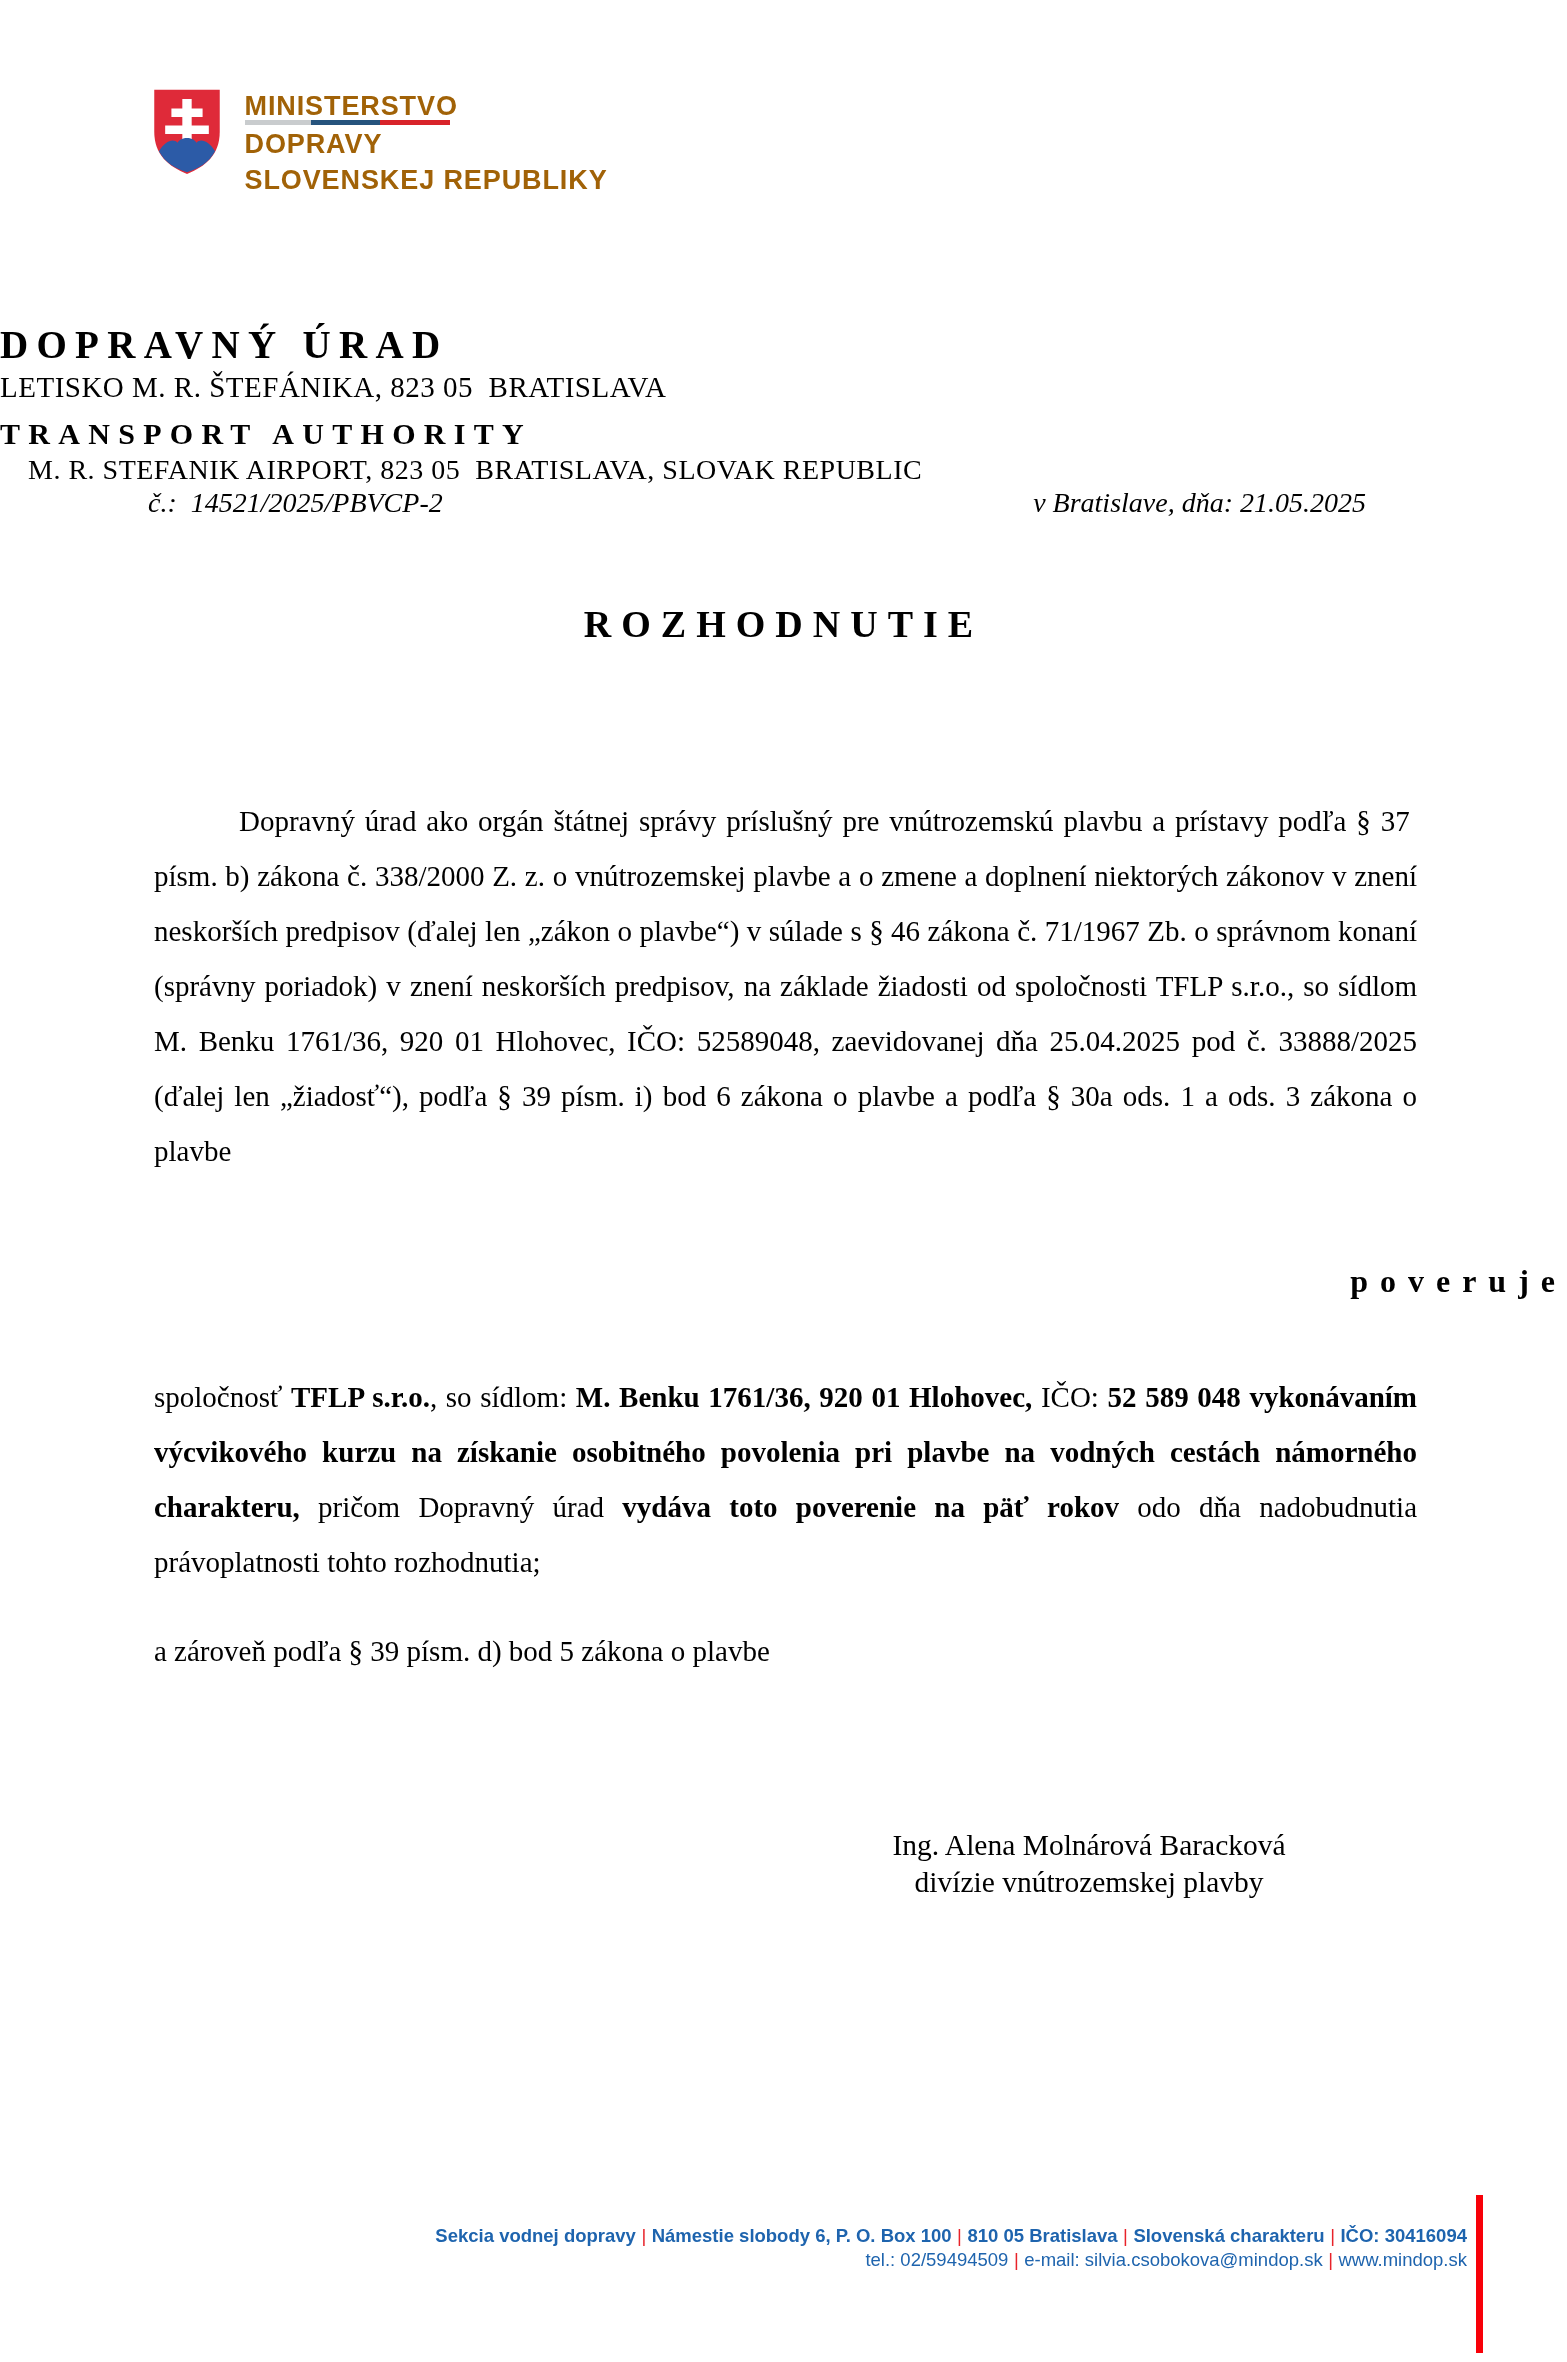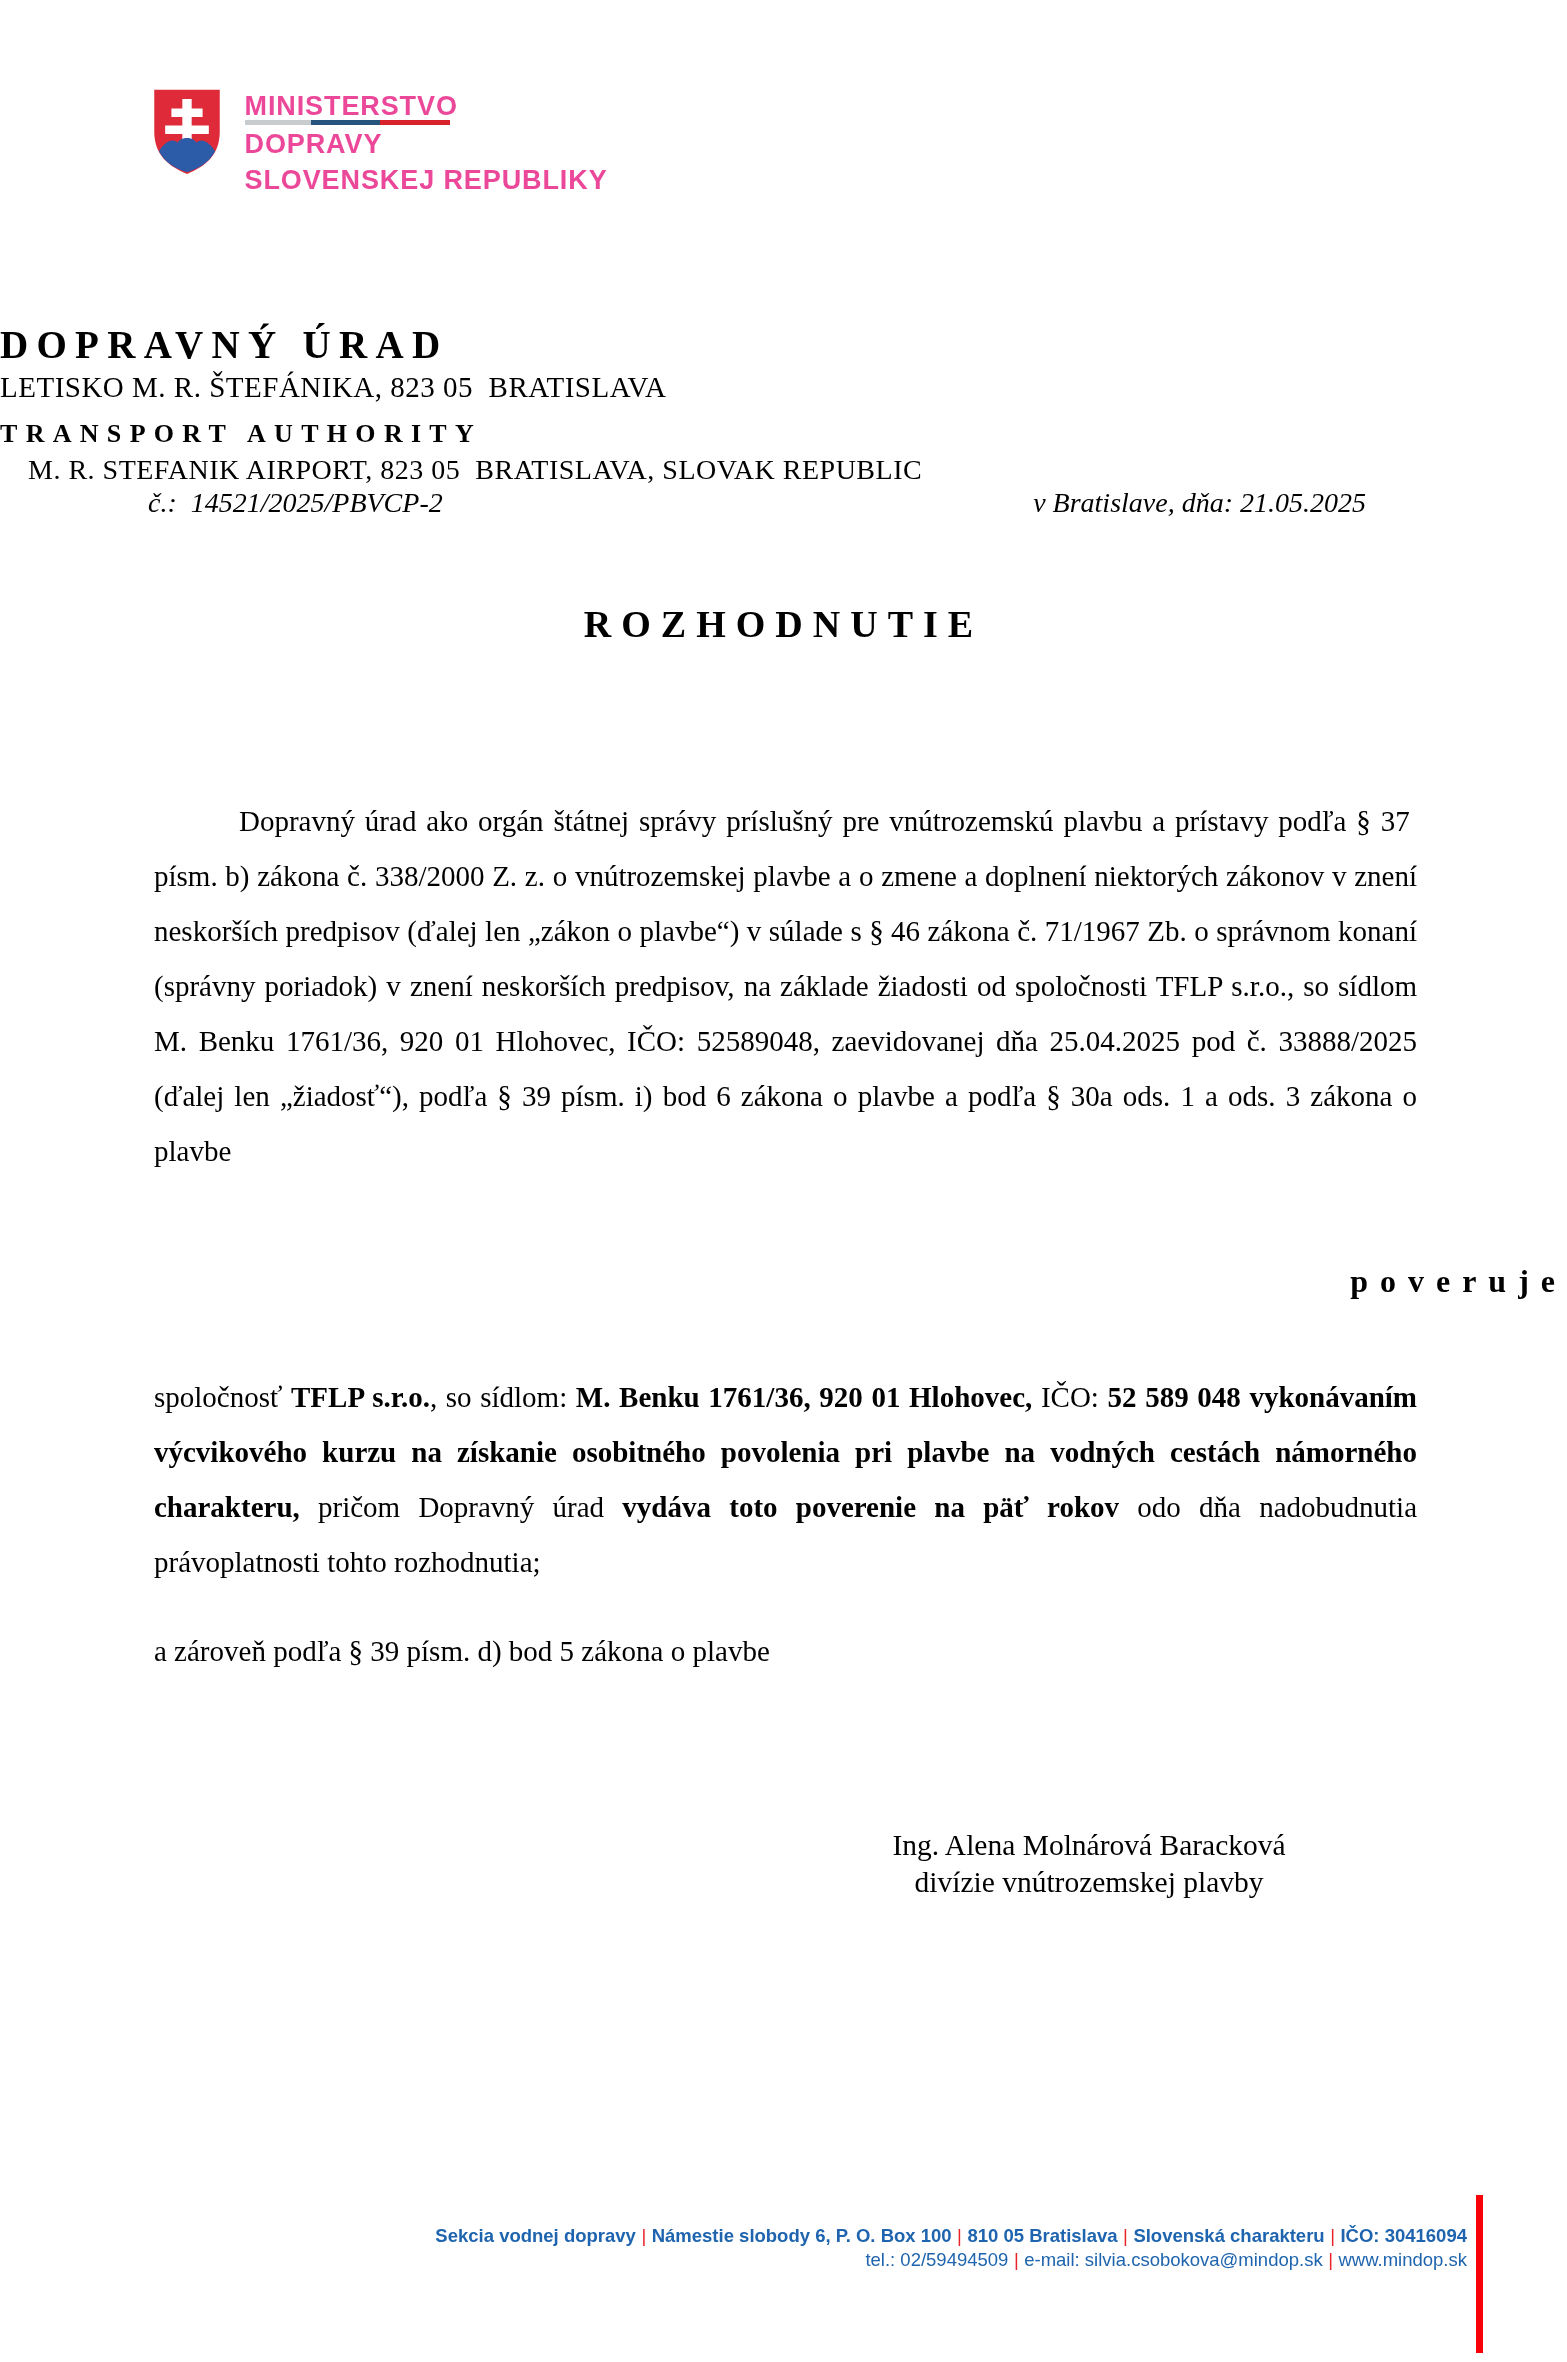--- a/index.html
+++ b/index.html
@@ -5,32 +5,32 @@
   html,body { margin:0; padding:0; background:#ffffff; }
   .page {
     position:relative; width:1567px; height:2363px; background:#ffffff;
     font-family:"Liberation Serif", serif; color:#000; overflow:hidden;
   }
 
   
   .logo { position:absolute; left:148px; top:85px; display:flex; gap:18.5px; }
   .logo svg { width:78px; height:92px; display:block; }
   .logo-text { padding-top:7.4px; font-family:"Liberation Sans", sans-serif;
-               font-weight:700; color:#ec4899; }
+               font-weight:700; color:#a16207; }
   .logo-line { font-size:27px; line-height:28px; letter-spacing:0.9px; white-space:pre; }
   .tricolor { height:4.6px; margin:0; width:205px;
               background:linear-gradient(to right,#c9ccce 0 32%,#26547d 32% 66%,#d8232a 66% 100%); }
   .logo-line2 { margin-top:5.5px; }
   .logo-line3 { margin-top:7.4px; }
 
   
   .header { position:absolute; top:325px; left:0; width:100%; text-align:left; }
   .hdr-sk   { font-size:39px; line-height:39px; font-weight:bold; letter-spacing:8.3px; white-space:pre; }
   .hdr-adr1 { font-size:29px; line-height:33px; margin-top:7.4px; letter-spacing:0.5px; white-space:pre; }
-  .hdr-en   { font-size:26px; line-height:37px; font-weight:bold; letter-spacing:8.3px; margin-top:11px; white-space:pre; }
+  .hdr-en   { font-size:30px; line-height:37px; font-weight:bold; letter-spacing:8.3px; margin-top:11px; white-space:pre; }
   .hdr-adr2 { font-size:28px; line-height:31px; margin-top:1.8px; letter-spacing:0.5px; white-space:pre;padding-left:28px; }
 
   .ref-row { position:absolute; top:487px; left:148px; width:1218px;
              display:flex; justify-content:space-between;
              font-style:italic; font-size:28px; white-space:pre; }
 
   .doc-title { position:absolute; top:602px; left:0; width:100%; text-align:center;
                font-size:38px; font-weight:bold; letter-spacing:10px; }
 
   

